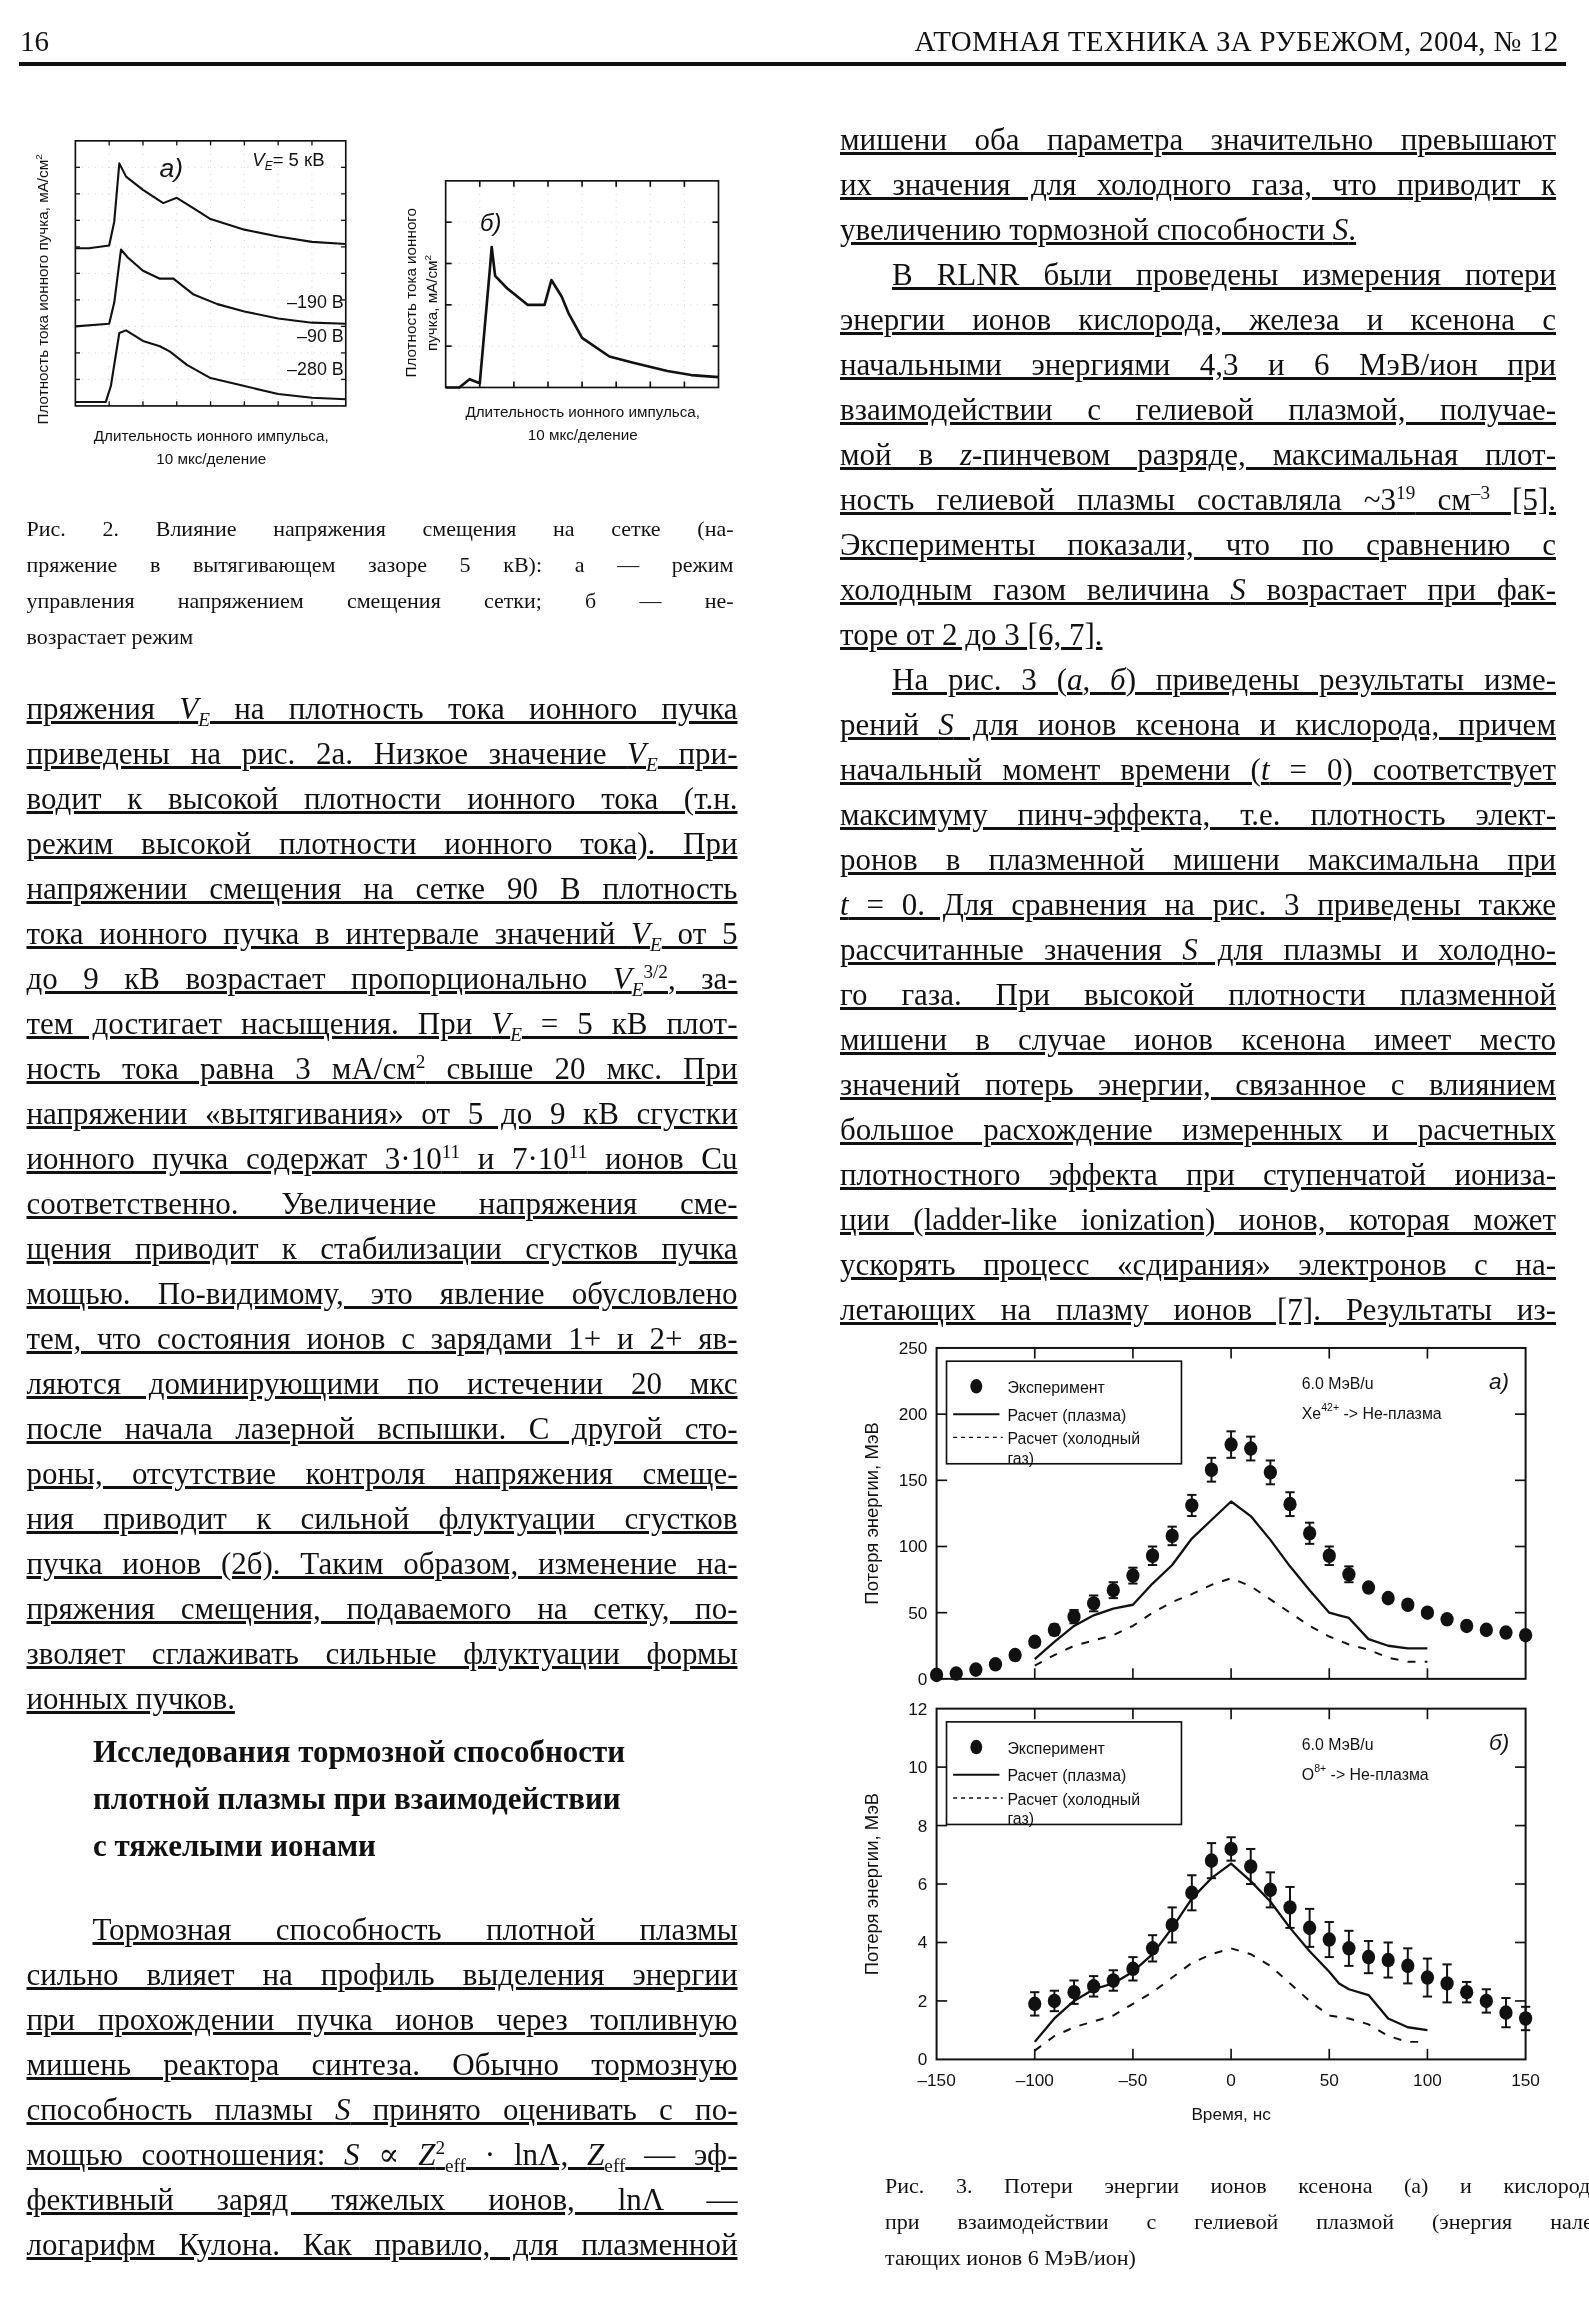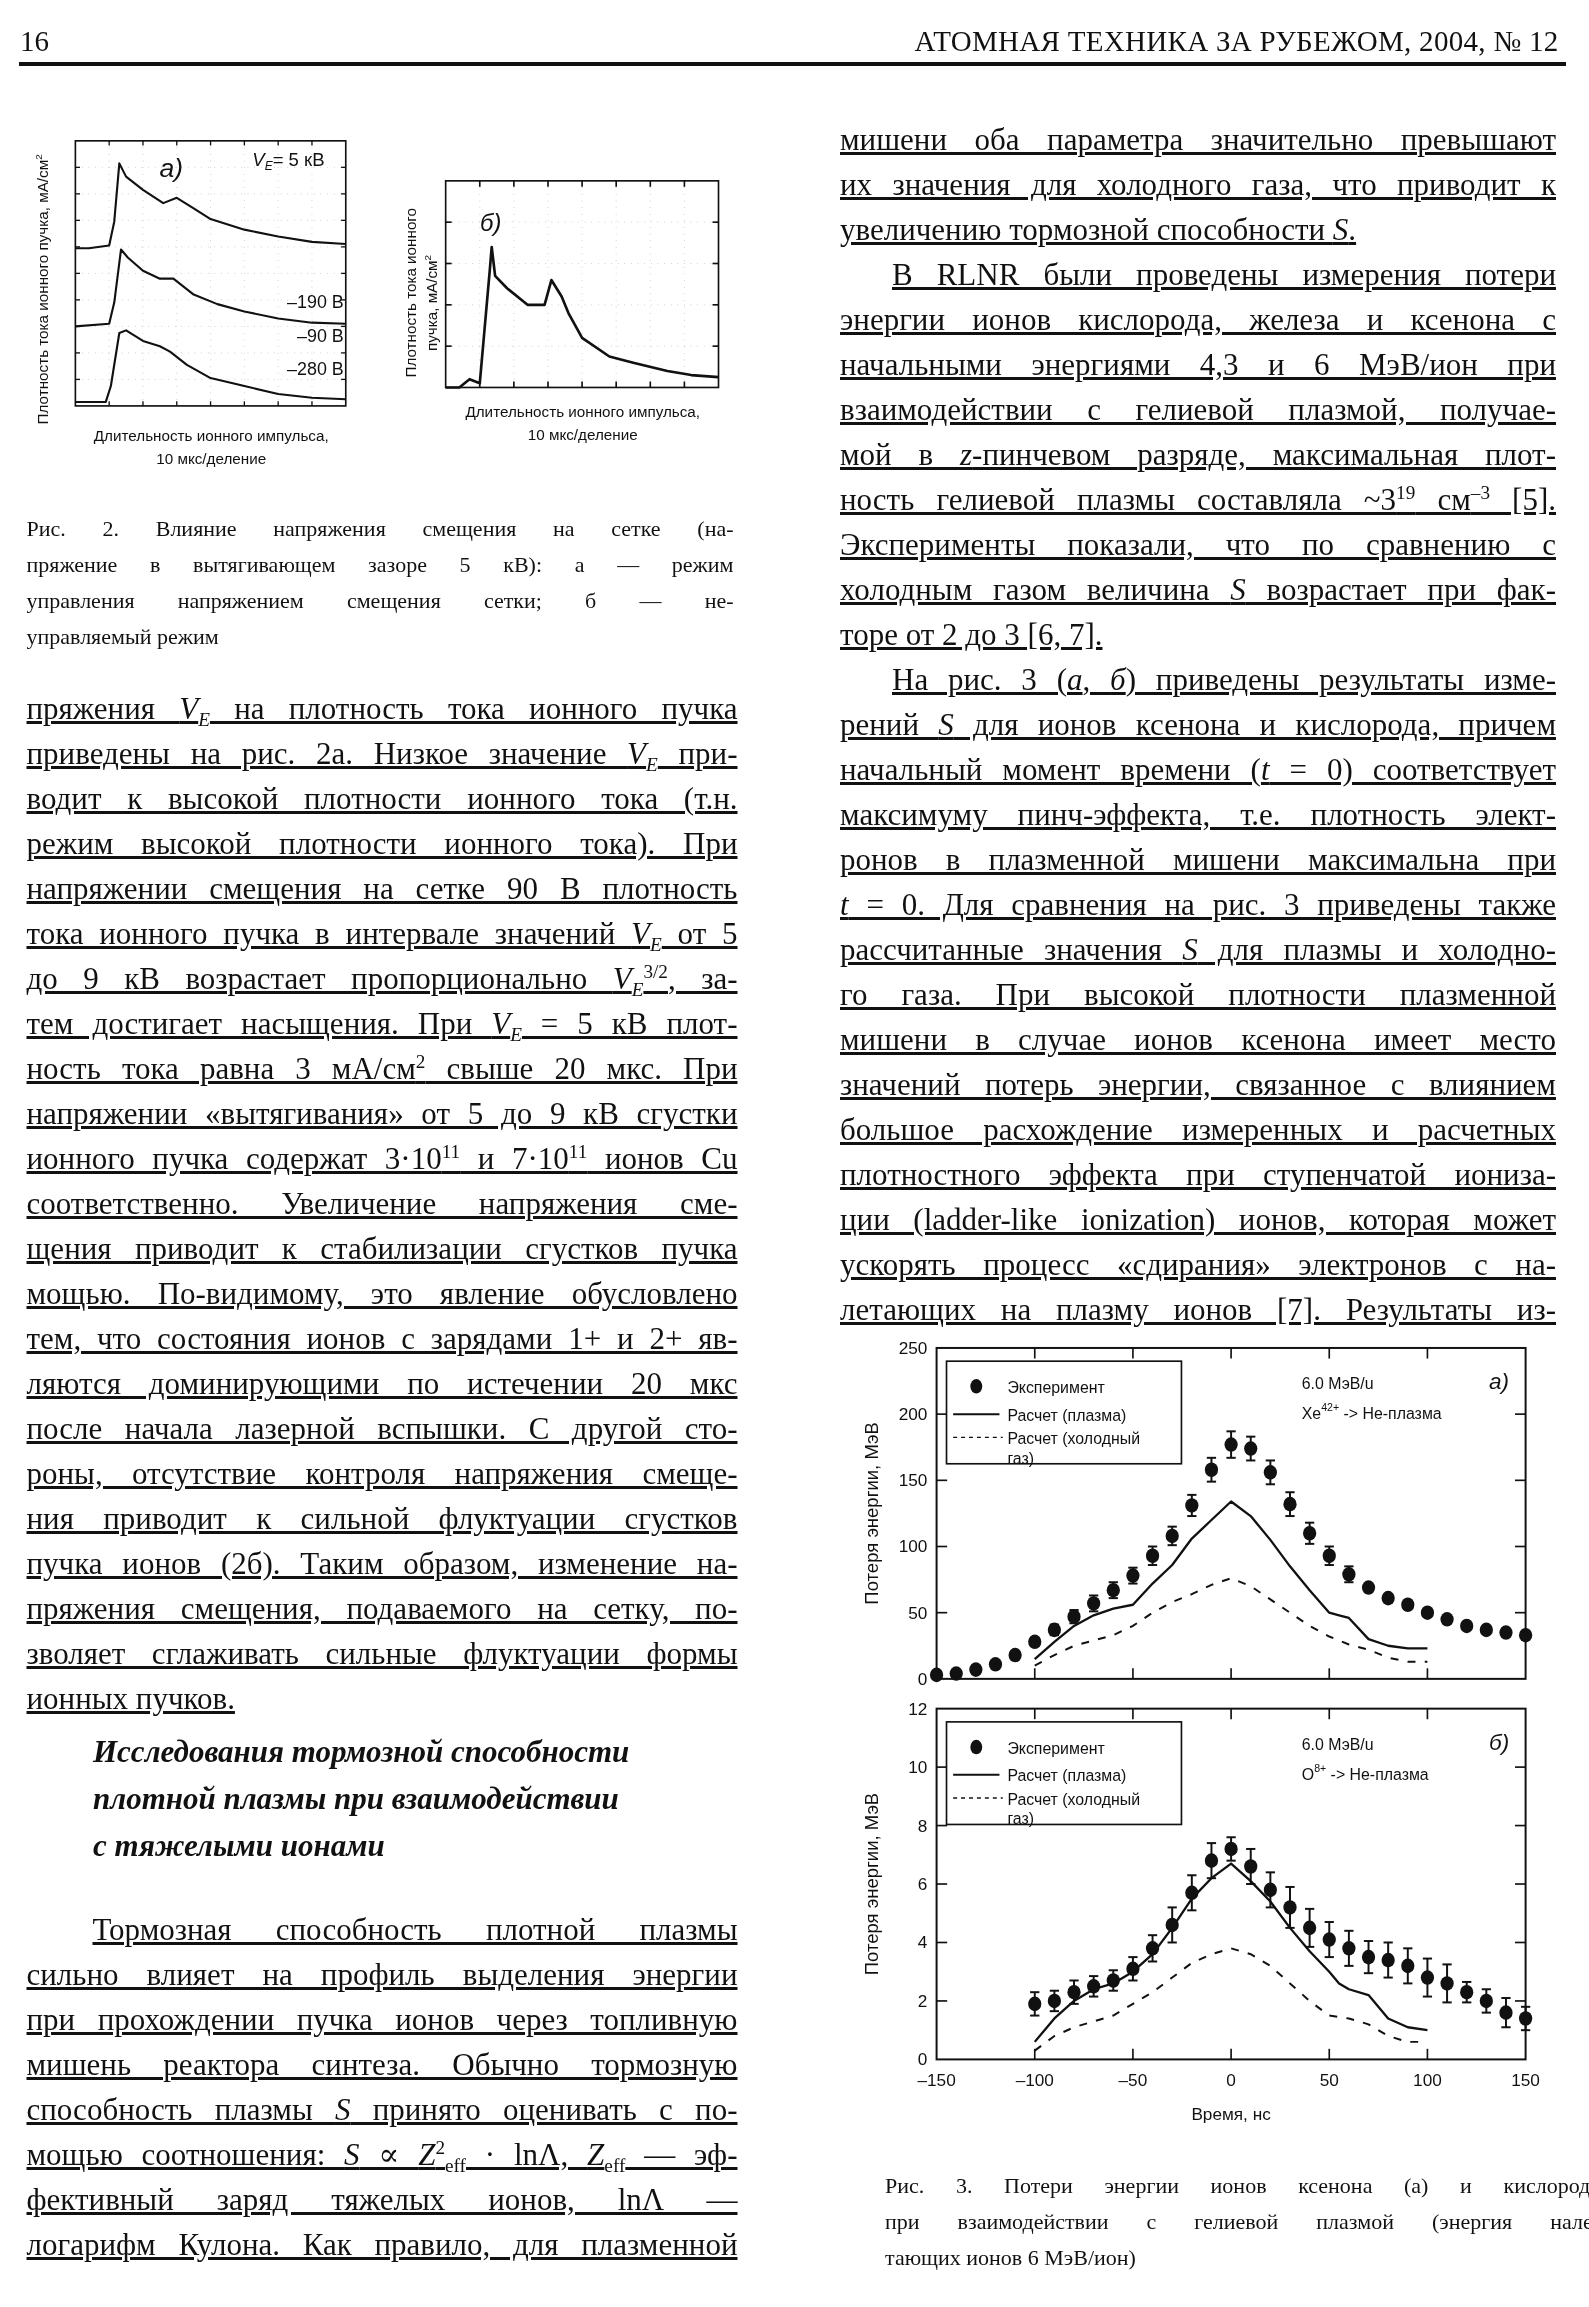--- a/index.html
+++ b/index.html
@@ -9,21 +9,21 @@
   .hdr-num{left:20px;top:25px;font-size:29px;}
   .hdr-title{right:30.5px;top:25px;font-size:29px;letter-spacing:0.3px;}
   .hdr-rule{left:18.5px;top:62px;width:1547px;height:4px;background:#111;}
   .col{position:absolute;font-size:31px;line-height:45px;text-align:justify;text-decoration:underline;}
   .col .line{display:block;text-align:justify;text-align-last:justify;white-space:nowrap;}
   .col .line.last{text-align-last:left;}
   .caption{position:absolute;font-weight:normal;font-size:22px;line-height:36px;
            font-family:"Liberation Serif","DejaVu Serif",serif;}
   .caption .line{display:block;text-align:justify;text-align-last:justify;white-space:nowrap;}
   .caption .line.last{text-align-last:left;}
-  .section-h{position:absolute;left:93px;top:1728px;font-weight:bold;font-size:31px;line-height:47px;font-style:italic;}
+  .section-h{position:absolute;left:93px;top:1728px;font-weight:bold;font-size:31px;line-height:47px;}
   svg text{font-family:"Liberation Sans","DejaVu Sans",sans-serif;fill:#111;}
   i{font-style:italic;}
   sup,sub{font-size:62%;line-height:0;}
 </style>
 </head>
 <body>
 
 <div class="abs hdr-num">16</div>
 <div class="abs hdr-title">АТОМНАЯ ТЕХНИКА ЗА РУБЕЖОМ, 2004, № 12</div>
 <div class="abs hdr-rule"></div>
@@ -143,21 +143,21 @@
   <text transform="translate(48,330) rotate(-90)" font-size="23">Плотность тока ионного</text>
   <text transform="translate(80,290) rotate(-90)" font-size="23"><tspan>пучка, мА/см</tspan><tspan font-size="15" dy="-9">2</tspan></text>
   <text x="300" y="390" font-size="23" text-anchor="middle">Длительность ионного импульса,</text>
   <text x="300" y="424" font-size="23" text-anchor="middle">10 мкс/деление</text>
 </svg>
 
 <div class="caption" style="left:26.5px;top:511px;width:707px;">
   <span class="line">Рис. 2. Влияние напряжения смещения на сетке (на-</span>
   <span class="line">пряжение в вытягивающем зазоре 5 кВ): а — режим</span>
   <span class="line">управления напряжением смещения сетки; б — не-</span>
-  <span class="line last">управляемый режим</span>
+  <span class="line last">возрастает режим</span>
 </div>
 
 <div class="col" style="left:26.5px;top:686px;width:711px;">
   <span class="line"><span>пряжения </span><i>V</i><sub><i>E</i></sub><span> на плотность тока ионного пучка</span></span>
   <span class="line"><span>приведены на рис. 2а. Низкое значение </span><i>V</i><sub><i>E</i></sub><span> при-</span></span>
   <span class="line">водит к высокой плотности ионного тока (т.н.</span>
   <span class="line">режим высокой плотности ионного тока). При</span>
   <span class="line">напряжении смещения на сетке 90 В плотность</span>
   <span class="line"><span>тока ионного пучка в интервале значений </span><i>V</i><sub><i>E</i></sub><span> от 5</span></span>
   <span class="line"><span>до 9 кВ возрастает пропорционально </span><i>V</i><sub><i>E</i></sub><sup>3/2</sup><span>, за-</span></span>

